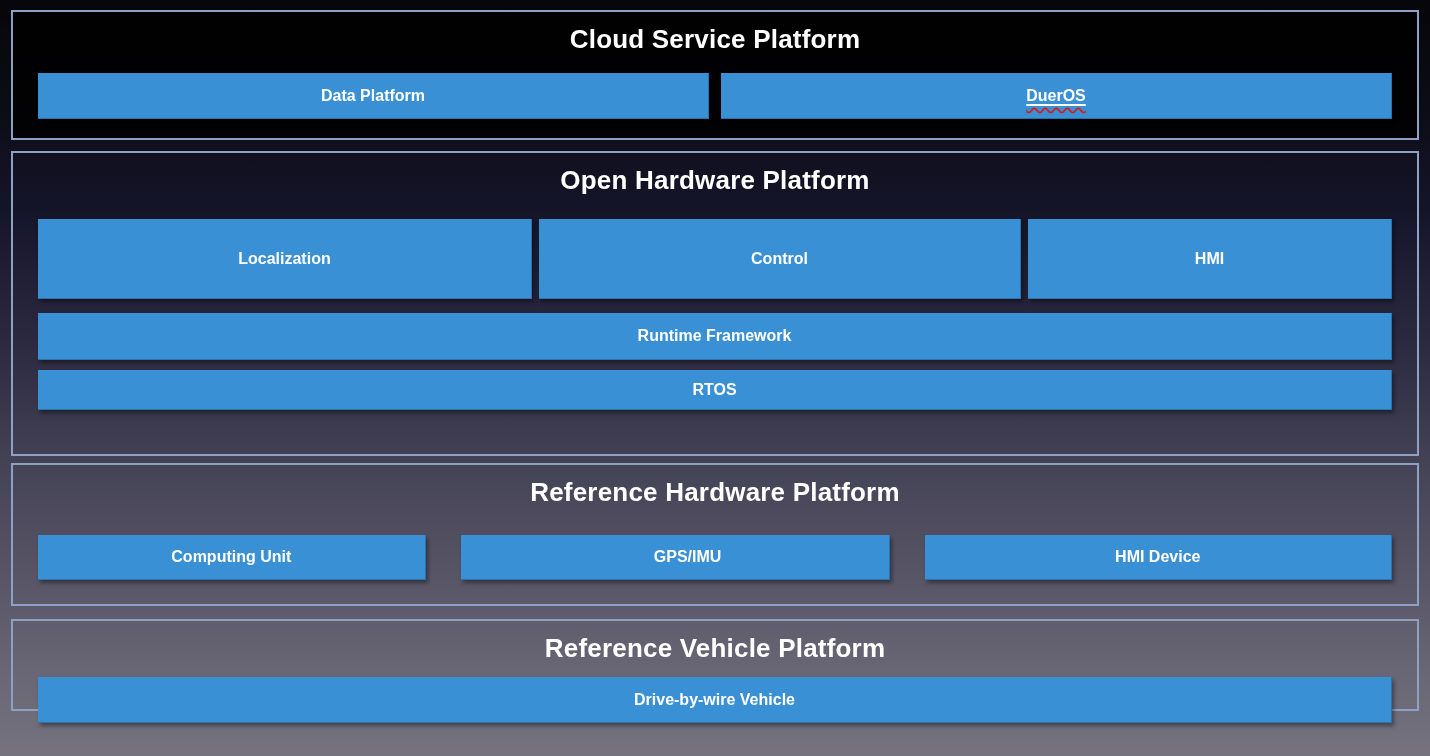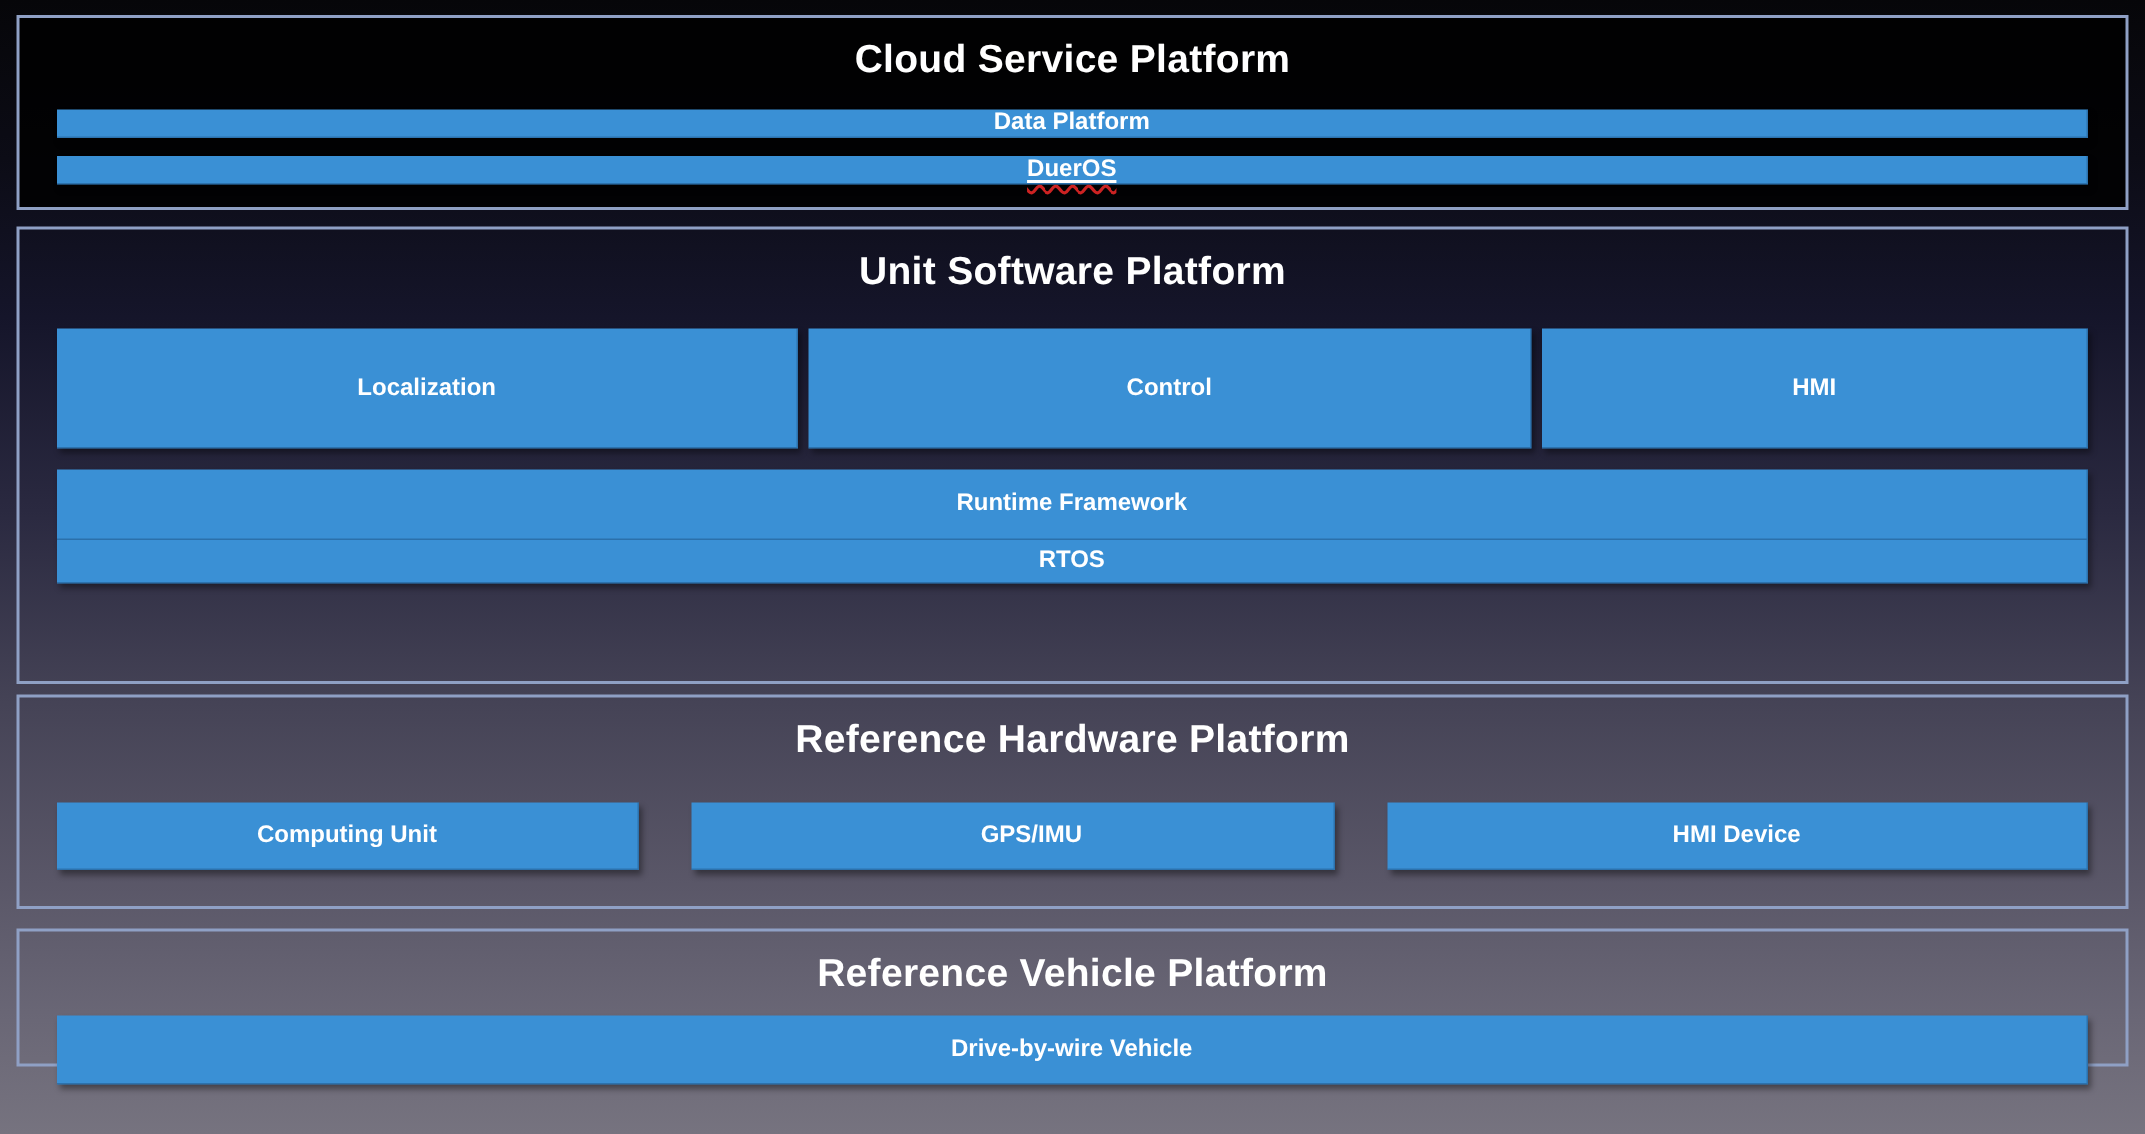--- a/index.html
+++ b/index.html
@@ -63,30 +63,30 @@
     font-weight: bold;
     display: flex;
     align-items: center;
     justify-content: center;
     box-shadow: 2px 3px 4px rgba(0, 0, 0, 0.4);
     border-right: 1px solid rgba(20, 60, 100, 0.35);
     border-bottom: 1px solid rgba(20, 60, 100, 0.35);
   }
 
   
-  .s1 .row { margin-top: 19px; height: 46px; gap: 12px; flex-direction: column; }
+  .s1 .row { margin-top: 19px; height: 46px; gap: 12px; }
   .s1 .box { flex: 1 1 0; }
 
   
   .s2 .row { margin-top: 24px; height: 80px; }
   .s2 .w1 { width: 36.48%; }
   .s2 .w2 { width: 35.60%; }
   .s2 .w3 { width: 26.88%; }
   .s2 .bar-runtime { margin-top: 14px; height: 47px; }
-  .s2 .bar-rtos    { height: 29px; }
+  .s2 .bar-rtos    { margin-top: 10px; height: 40px; }
 
   
   .s3 .row { margin-top: 28px; height: 45px; gap: 35px; }
   .s3 .w1 { width: 29.6%; }
   .s3 .w2 { width: 32.7%; padding-left: 26px; }
   .s3 .w3 { width: 35.7%; }
 
   
   .s4 .bar-vehicle { margin-top: 14px; height: 46px; }
 
@@ -118,21 +118,21 @@
       <div class="box">
         <span>Data Platform</span>
       </div>
       <div class="box">
         <span class="spellwrap"><span class="white-underline">DuerOS</span></span>
       </div>
     </div>
   </div>
 
   <div class="section s2">
-    <div class="section-title">Unit Software Platform</div>
+    <div class="section-title">Open Hardware Platform</div>
     <div class="row">
       <div class="box w1">
         <span>Localization</span>
       </div>
       <div class="box w2">
         <span>Control</span>
       </div>
       <div class="box w3">
         <span>HMI</span>
       </div>

